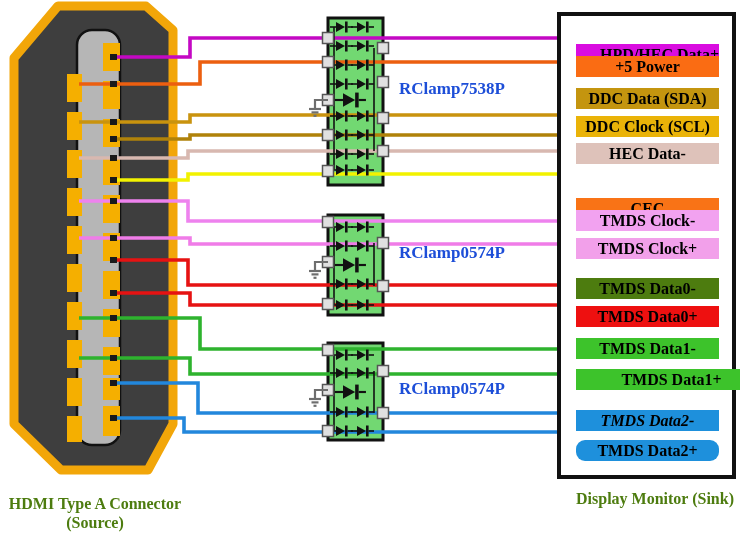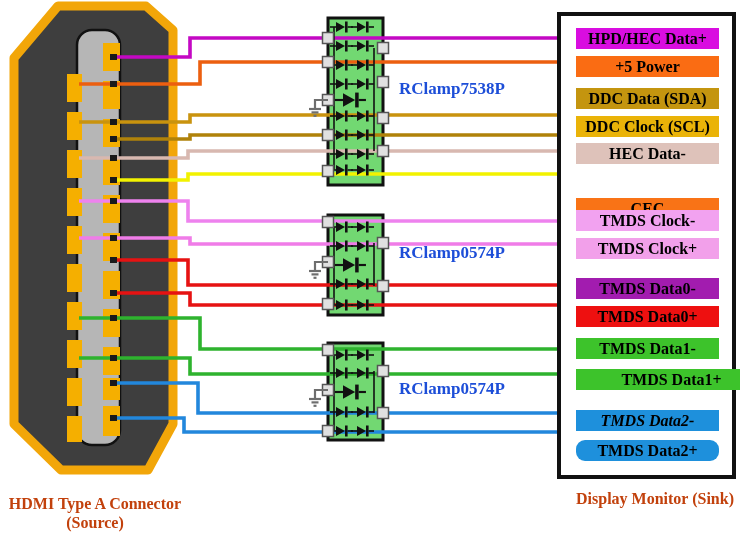--- a/index.html
+++ b/index.html
@@ -2,21 +2,21 @@
 <html><head>
 <meta charset="utf-8">
 <style>
   html,body{margin:0;padding:0;background:#fff;}
   #stage{position:relative;width:740px;height:537px;background:#fff;overflow:hidden;
          font-family:"Liberation Serif","DejaVu Serif",serif;}
   #wiresvg{position:absolute;left:0;top:0;}
   .siglabel{position:absolute;left:576px;width:143px;height:21px;line-height:21px;
             text-align:center;font-weight:bold;font-size:16px;color:#000;}
   .chiplabel{position:absolute;font-weight:bold;font-size:17px;color:#1d4ed8;}
-  .caption{position:absolute;font-weight:bold;font-size:16px;color:#c2410c;text-align:center;line-height:19px;}
+  .caption{position:absolute;font-weight:bold;font-size:16px;color:#4d7c0f;text-align:center;line-height:19px;}
   #monitorbox{position:absolute;left:557px;top:12px;width:179px;height:467px;
               border:4px solid #111;box-sizing:border-box;background:transparent;}
 </style>
 </head>
 <body>
 
 <div id="stage">
   <svg id="wiresvg" width="740" height="537" viewBox="0 0 740 537">
     <defs>
       <g id="dd" fill="#111">
@@ -174,29 +174,29 @@
         <rect x="322.5" y="384.5" width="11" height="11"></rect>
         <rect x="322.5" y="425.5" width="11" height="11"></rect>
         <rect x="377.5" y="365.5" width="11" height="11"></rect>
         <rect x="377.5" y="407.5" width="11" height="11"></rect>
       </g>
       <use href="#gnd" x="310" y="390"></use>
     </g>
   </svg>
 
   <div id="monitorbox"></div>
-  <div class="siglabel" style="top: 28px; background-color: rgb(217, 13, 224);">HPD/HEC Data+</div>
+  <div class="siglabel" style="top: 44px; background-color: rgb(217, 13, 224); text-align: right;">HPD/HEC Data+</div>
   <div class="siglabel" style="top: 56px; background-color: rgb(250, 108, 19);">+5 Power</div>
   <div class="siglabel" style="top: 88px; background-color: rgb(196, 149, 15);">DDC Data (SDA)</div>
   <div class="siglabel" style="top: 116px; background-color: #eab308;">DDC Clock (SCL)</div>
   <div class="siglabel" style="top: 143px; background-color: rgb(222, 194, 186);">HEC Data-</div>
   <div class="siglabel" style="top: 162px; background-color: #f97316; margin-top: 36px;">CEC</div>
   <div class="siglabel" style="top: 210px; background-color: rgb(242, 162, 240);">TMDS Clock-</div>
   <div class="siglabel" style="top: 238px; background-color: rgb(242, 160, 234);">TMDS Clock+</div>
-  <div class="siglabel" style="top: 278px; background-color: #a21caf;">TMDS Data0-</div>
+  <div class="siglabel" style="top: 278px; background-color: #4d7c0f;">TMDS Data0-</div>
   <div class="siglabel" style="top: 306px; background-color: rgb(238, 16, 16);">TMDS Data0+</div>
   <div class="siglabel" style="top: 338px; background-color: rgb(61, 195, 43);">TMDS Data1-</div>
   <div class="siglabel" style="top: 369px; background-color: rgb(61, 195, 43); padding-left: 24px;">TMDS Data1+</div>
   <div class="siglabel" style="top: 410px; background-color: rgb(30, 144, 220); font-style: italic;">TMDS Data2-</div>
   <div class="siglabel" style="top: 440px; background-color: rgb(30, 144, 220); border-radius: 9px;">TMDS Data2+</div>
 
   <div class="chiplabel" style="left:399px;top:79px">RClamp7538P</div>
   <div class="chiplabel" style="left:399px;top:243px">RClamp0574P</div>
   <div class="chiplabel" style="left:399px;top:379px">RClamp0574P</div>
 

